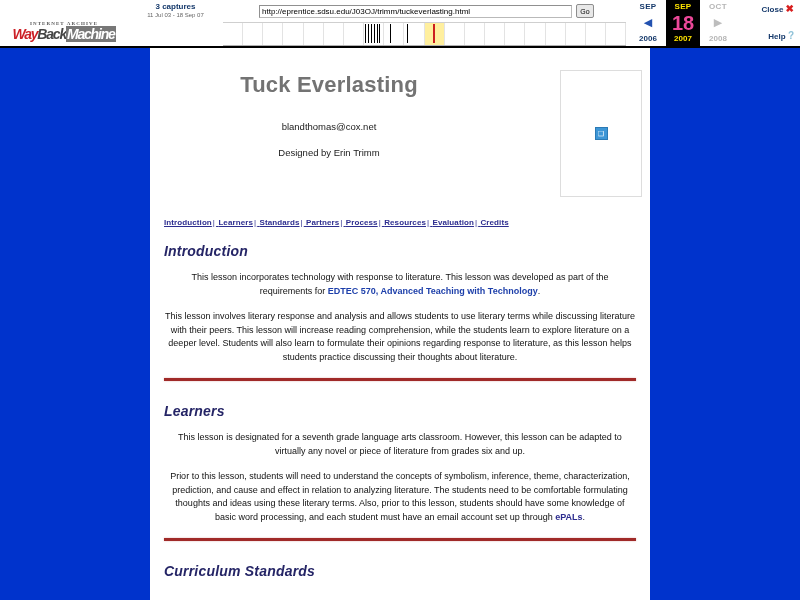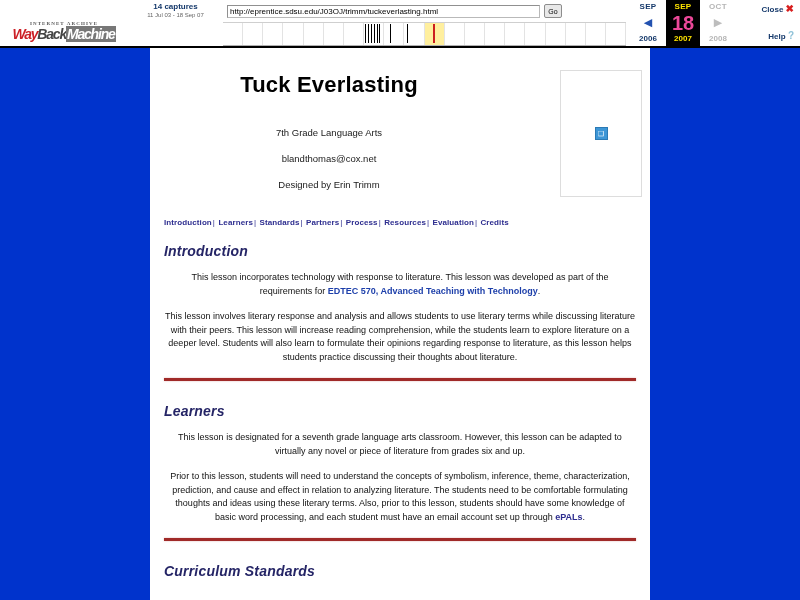--- a/index.html
+++ b/index.html
@@ -104,20 +104,21 @@
     font-size: 8px;
     font-family: "Liberation Sans", sans-serif;
     border: 1px solid #b9b9b9;
     border-top-color: #909090;
     border-left-color: #909090;
     background: #ffffff;
     color: #000000;
     padding: 0 2px;
     box-sizing: border-box;
     max-width: 313px;
+    margin-left: 32px;
   }
   .wm-go-btn {
     font-size: 7px;
     font-family: "Liberation Sans", sans-serif;
     height: 14px;
     min-width: 18px;
     padding: 0 3px;
     background: #e8e8e8;
     border: 1px solid #8d8d8d;
     border-radius: 2px;
@@ -251,22 +252,22 @@
     min-height: 128px;
   }
   .head-text {
     width: 330px;
     text-align: center;
   }
   h1.title {
     font-family: "Liberation Sans", sans-serif;
     font-size: 22px;
     font-weight: bold;
-    color: #000000;
-    margin: 10px 0 28px 0;
+    color: #737373;
+    margin: 10px 0 22px 0;
     letter-spacing: .2px;
   }
   .sub-line {
     font-size: 9.5px;
     color: #1a1a1a;
     line-height: 14px;
   }
   .sub-block { margin-bottom: 12px; }
 
   .broken-img {
@@ -294,20 +295,21 @@
     font-family: "Liberation Sans", sans-serif;
     line-height: 1;
   }
 
   .navbar {
     font-size: 8px;
     font-weight: bold;
     color: #2d2d8f;
     margin: 18px 0 14px 0;
     letter-spacing: .1px;
+    text-decoration: underline;
   }
   .navbar a {
     color: #2d2d8f;
     text-decoration: none;
     cursor: pointer;
   }
   .navbar .sep { color: #2d2d8f; padding: 0 1px; font-weight: normal; }
 
   h2.section {
     font-family: "Liberation Sans", sans-serif;
@@ -352,21 +354,21 @@
     <div class="wm-logo-sub">INTERNET ARCHIVE</div>
     <div class="wm-logo-main">
       <span class="wm-logo-way">Way</span><span class="wm-logo-back">Back</span><span class="wm-logo-machine">Machine</span>
     </div>
   </div>
 
   <div class="wm-center">
 
     <div class="wm-center-top">
       <div class="wm-captures">
-        <div class="wm-captures-count">14 captures</div>
+        <div class="wm-captures-count">3 captures</div>
         <div class="wm-captures-range">11 Jul 03 - 18 Sep 07</div>
       </div>
       <div class="wm-urlrow">
         <input class="wm-url-input" type="text" value="http://eprentice.sdsu.edu/J03OJ/trimm/tuckeverlasting.html" style="">
         <button class="wm-go-btn">Go</button>
       </div>
     </div>
 
     <div class="wm-center-bottom">
       <div class="wm-spacer-left"></div>
@@ -438,21 +440,20 @@
   </div>
 </div>
 
 <div id="page-area">
   <div id="content">
 
     <div class="head-wrap">
       <div class="head-text">
         <h1 class="title">Tuck Everlasting</h1>
         <div class="sub-block">
-          <div class="sub-line">7th Grade Language Arts</div>
         </div>
         <div class="sub-block">
           <div class="sub-line">blandthomas@cox.net</div>
         </div>
         <div class="sub-block">
           <div class="sub-line">Designed by Erin Trimm</div>
         </div>
       </div>
       <div class="broken-img">
         <span class="broken-icon">❑</span>

